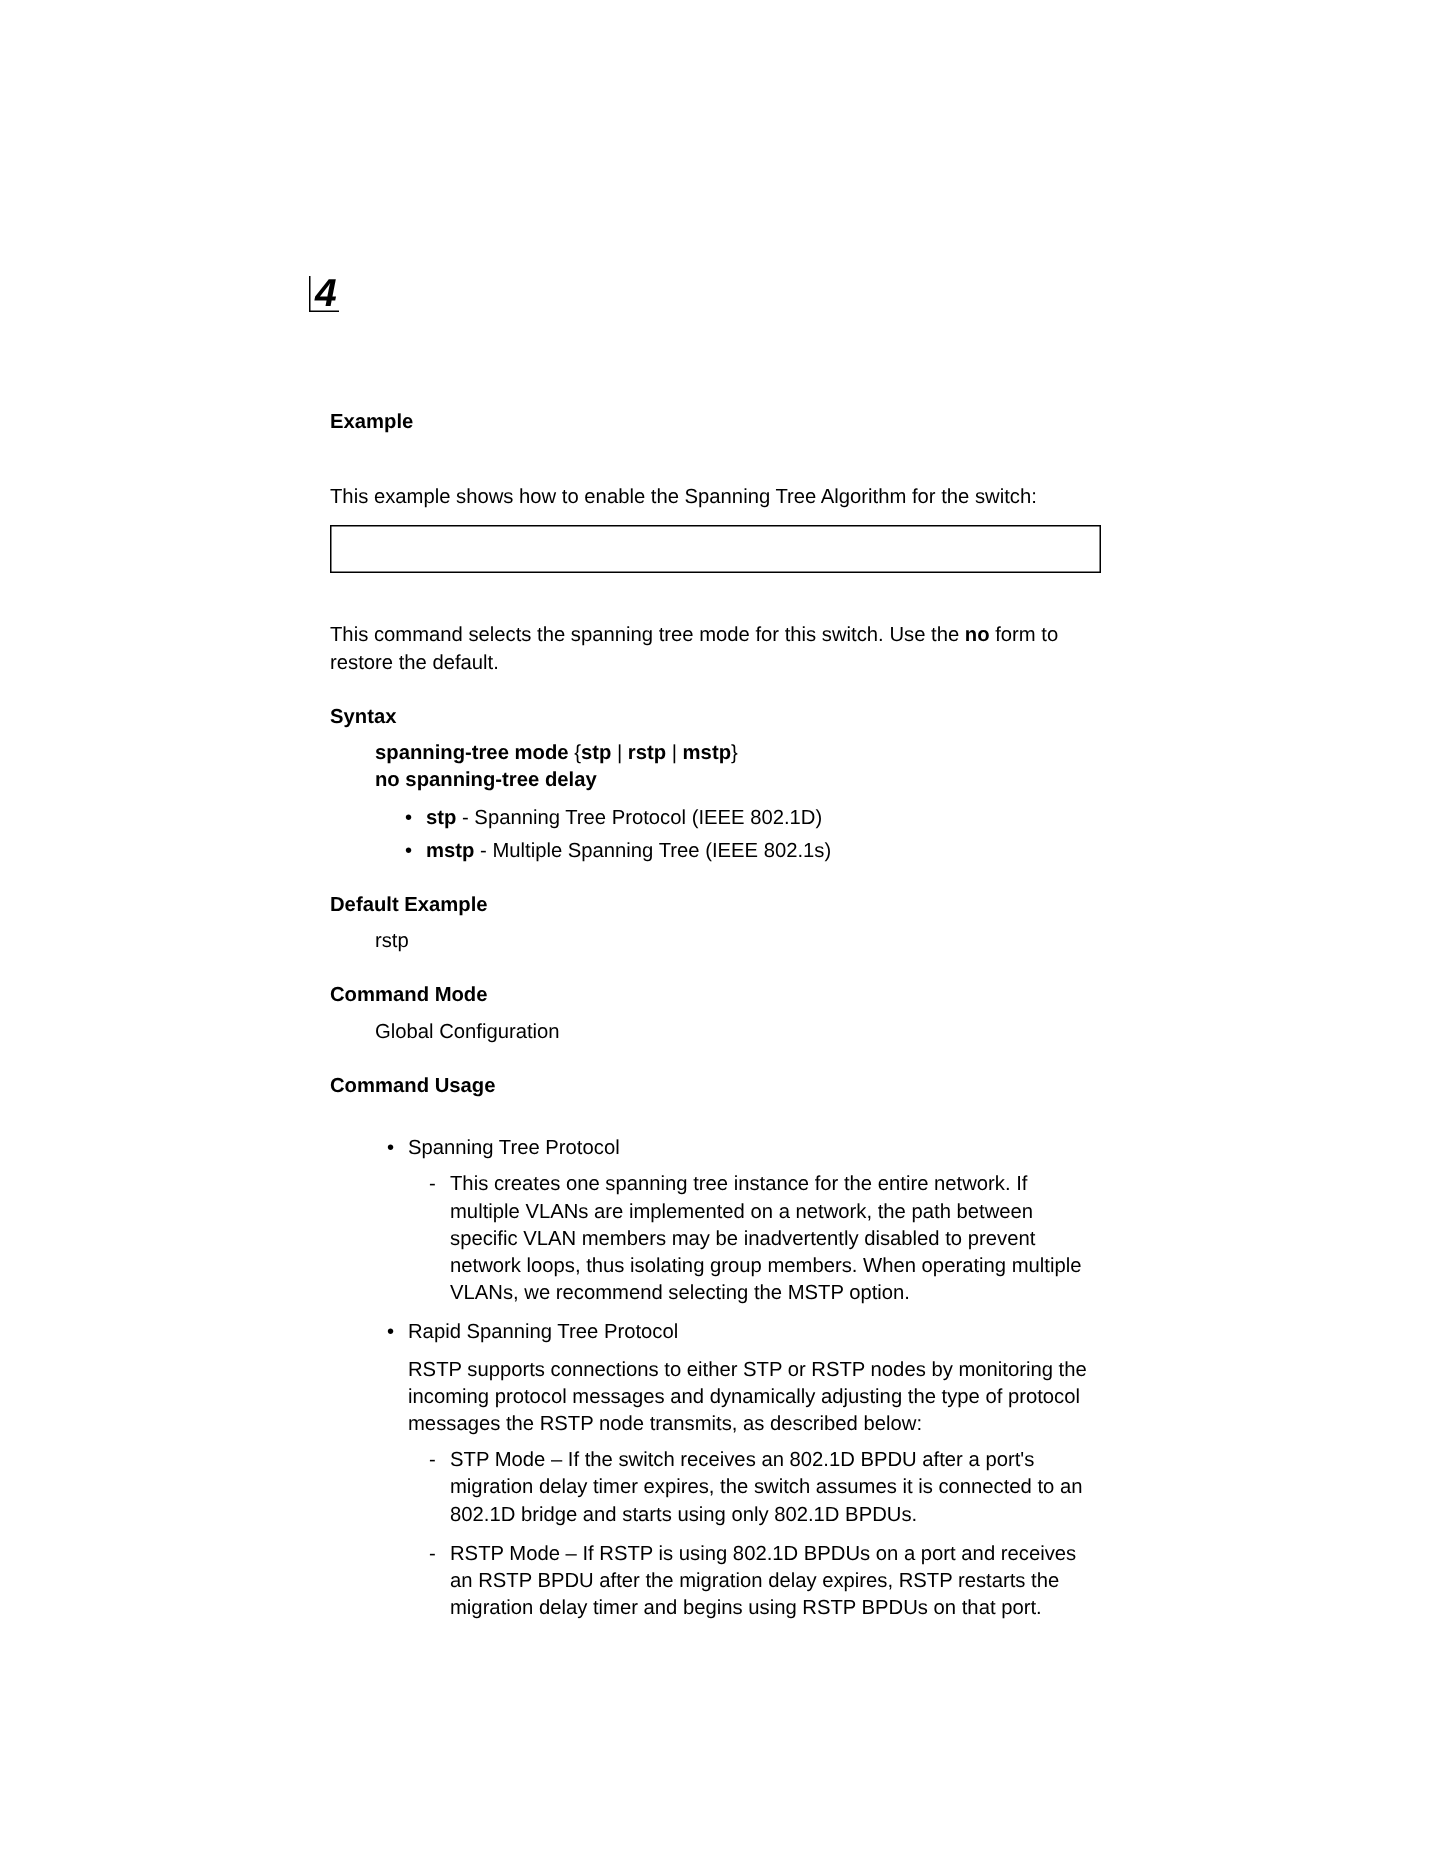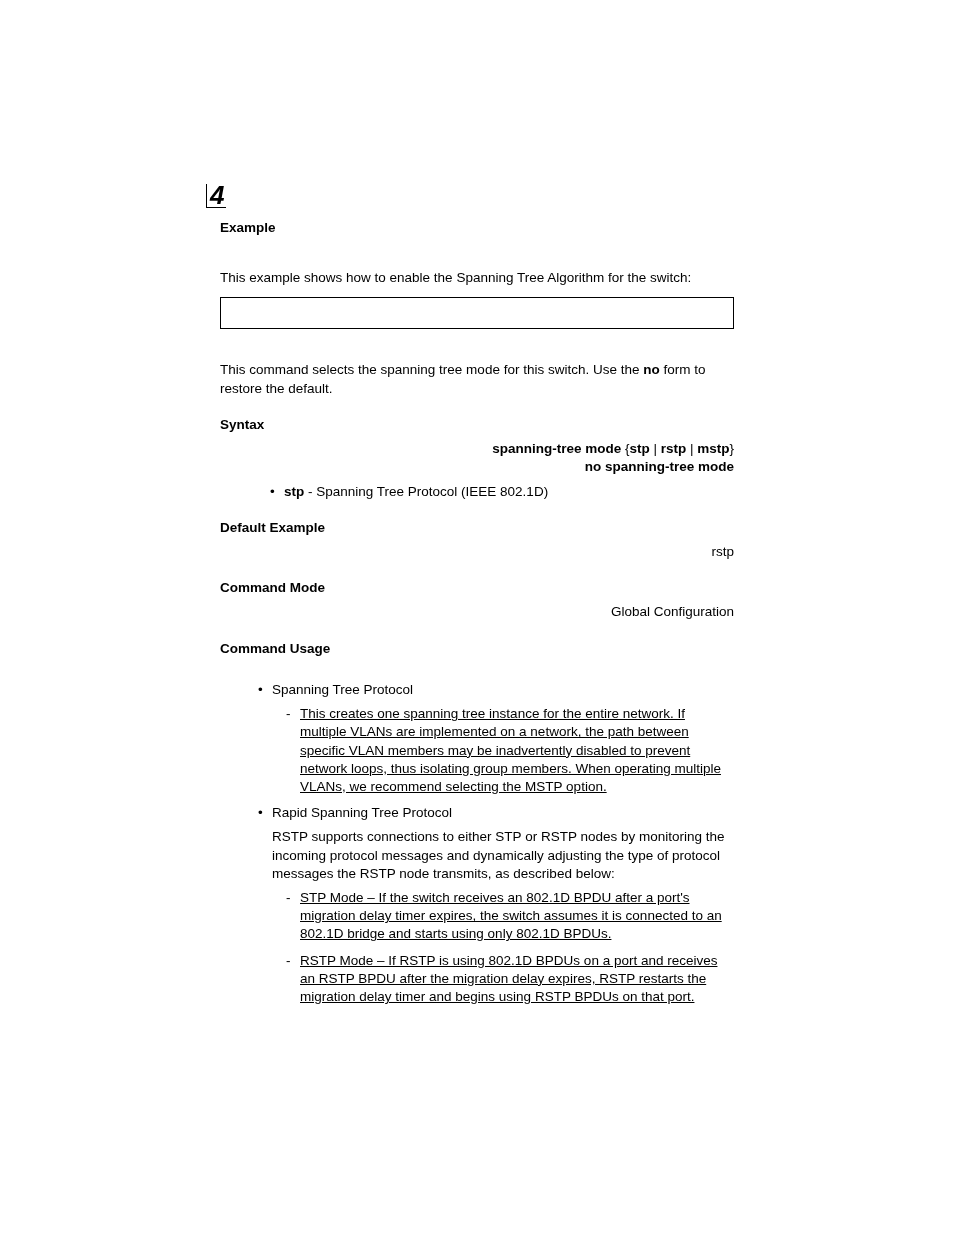--- a/index.html
+++ b/index.html
@@ -38,21 +38,21 @@
   .para {
     margin-bottom: 10px;
     margin-top: 32px;
   }
   .example-box {
     border: 1px solid #000;
     height: 30px;
     margin-top: 6px;
     margin-bottom: 22px;
   }
-  .indent-1 { margin-left: 30px; text-align: right; }
+  .indent-1 { margin-left: 30px; }
   .bullet-list {
     list-style: none;
     padding-left: 50px;
     margin: 6px 0;
   }
   .bullet-list li {
     position: relative;
     padding-left: 14px;
     margin-bottom: 4px;
   }
@@ -78,61 +78,61 @@
   }
   .usage-desc {
     margin-top: 6px;
     margin-bottom: 6px;
     padding-left: 0;
   }
   .dash-list {
     list-style: none;
     padding-left: 14px;
     margin: 6px 0;
-    text-decoration: underline;
   }
   .dash-list li {
     position: relative;
     padding-left: 14px;
     margin-bottom: 8px;
   }
   .dash-list li::before {
     content: "-";
     position: absolute;
     left: 0;
   }
   .bold { font-weight: bold; }
 </style>
 </head>
 <body>
 
 <div class="chapter-num">4</div>
 
 <div class="page">
 
-  <div class="section-heading" style="margin-top:39px;">Example</div>
+  <div class="section-heading" style="margin-top:92px;">Example</div>
   <div class="para">This example shows how to enable the Spanning Tree Algorithm for the switch:</div>
 
   <div class="example-box"></div>
 
   <div class="para">
     <span>This command selects the spanning tree mode for this switch. Use the </span><span class="bold">no</span><span> form to restore the default.</span>
   </div>
 
   <div class="section-heading">Syntax</div>
 
   <div class="indent-1">
     <div>
       <span class="bold">spanning-tree mode</span><span> {</span><span class="bold">stp</span><span> | </span><span class="bold">rstp</span><span> | </span><span class="bold">mstp</span><span>}</span>
     </div>
-    <div class="bold">no spanning-tree mode</div>
+    <div class="bold">no spanning-tree delay</div>
   </div>
 
   <ul class="bullet-list">
     <li><span class="bold">stp</span><span> - Spanning Tree Protocol (IEEE 802.1D)</span></li>
+    <li><span class="bold">mstp</span><span> - Multiple Spanning Tree (IEEE 802.1s)</span></li>
   </ul>
 
   <div class="section-heading">Default Example</div>
   <div class="indent-1">rstp</div>
 
   <div class="section-heading">Command Mode</div>
   <div class="indent-1">Global Configuration</div>
 
   <div class="section-heading">Command Usage</div>
 

